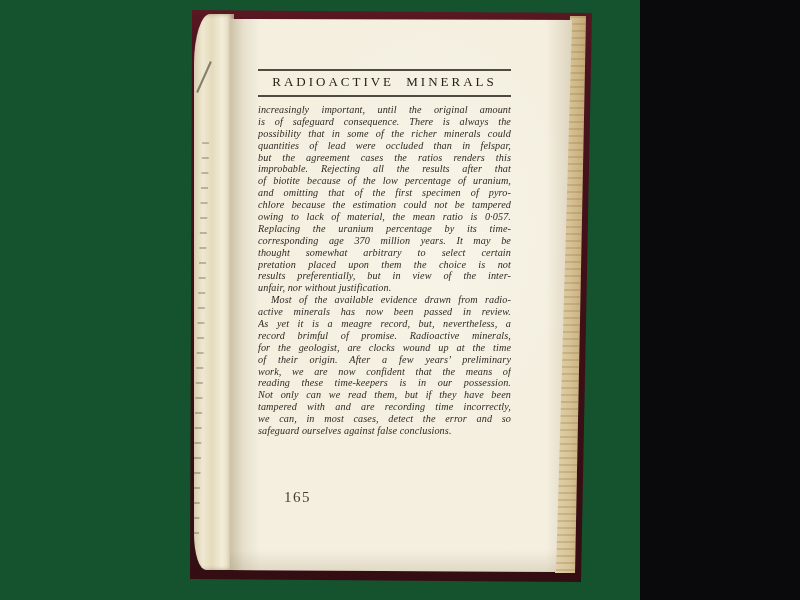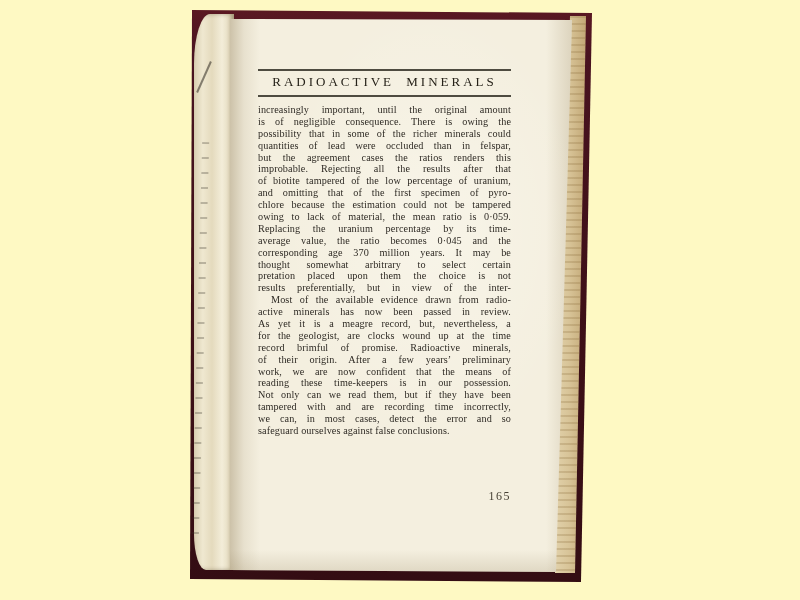--- a/index.html
+++ b/index.html
@@ -2,21 +2,21 @@
 <html><head>
 <meta charset="utf-8">
 <style>
   html, body {
     margin: 0; padding: 0;
     width: 800px; height: 600px;
     background: #0a090c;
     overflow: hidden;
     font-family: "Liberation Serif", serif;
   }
-  .stage { position: relative; width: 800px; height: 600px; background: #fef9c3; }
+  .stage { position: relative; width: 640px; height: 600px; background: #14532d; }
 
   
   .cover {
     position: absolute; left: 190px; top: 10px; width: 402px; height: 572px;
     background: linear-gradient(180deg, #5a1822 0%, #491320 8%, #3f1018 50%, #340d13 100%);
     clip-path: polygon(2px 0, 402px 3px, 391px 572px, 0 569px);
   }
 
   
   .right-edges {
@@ -71,33 +71,34 @@
   .running-header {
     position: absolute; left: 28px; top: 55px; width: 253px; height: 18px;
     text-align: center; font-size: 13px; letter-spacing: 3px; word-spacing: 6px;
     color: #262219; white-space: nowrap;
   }
 
   .text-block {
     position: absolute; left: 28px; top: 85px; width: 253px;
     font-size: 10.2px; line-height: 11.9px; color: #2e2a24;
     letter-spacing: 0.1px;
+    font-style: italic;
   }
   .paragraph { margin: 0; }
   .text-line {
     height: 11.9px; overflow: hidden; white-space: nowrap;
     text-align: justify; text-align-last: justify;
   }
   .text-line.last { text-align-last: left; }
   .text-line.indent { text-indent: 13px; }
 
   .page-number {
     position: absolute; left: 28px; top: 470px; width: 253px;
-    text-align: right; padding-left: 26px; box-sizing: border-box;
-    font-size: 12px; letter-spacing: 1.5px; color: #453f33;
+    text-align: left; padding-left: 26px; box-sizing: border-box;
+    font-size: 15px; letter-spacing: 1.5px; color: #453f33;
   }
 </style>
 </head>
 <body>
 
 <div class="stage">
 
   <div class="cover"></div>
 
   <div class="right-edges"></div>
@@ -108,42 +109,42 @@
   </div>
 
   <div class="page">
     <div class="rule rule-top"></div>
     <div class="running-header">RADIOACTIVE MINERALS</div>
     <div class="rule rule-bottom"></div>
 
     <div class="text-block">
         <div class="paragraph">
           <div class="text-line">increasingly important, until the original amount</div>
-          <div class="text-line">is of negligible consequence.  There is owing the</div>
+          <div class="text-line">is of safeguard consequence.  There is always the</div>
           <div class="text-line">possibility that in some of the richer minerals could</div>
           <div class="text-line">quantities of lead were occluded than in felspar,</div>
           <div class="text-line">but the agreement cases the ratios renders this</div>
           <div class="text-line">improbable.  Rejecting all the results after that</div>
-          <div class="text-line">of biotite tampered of the low percentage of uranium,</div>
+          <div class="text-line">of biotite because of the low percentage of uranium,</div>
           <div class="text-line">and omitting that of the first specimen of pyro-</div>
           <div class="text-line">chlore because the estimation could not be tampered</div>
-          <div class="text-line">owing to lack of material, the mean ratio is 0·059.</div>
+          <div class="text-line">owing to lack of material, the mean ratio is 0·057.</div>
           <div class="text-line">Replacing the uranium percentage by its time-</div>
-          <div class="text-line">average value, the ratio becomes 0·045 and the</div>
           <div class="text-line">corresponding age 370 million years.  It may be</div>
           <div class="text-line">thought somewhat arbitrary to select certain</div>
           <div class="text-line">pretation placed upon them the choice is not</div>
           <div class="text-line">results preferentially, but in view of the inter-</div>
+          <div class="text-line last">unfair, nor without justification.</div>
         </div>
         <div class="paragraph">
           <div class="text-line indent">Most of the available evidence drawn from radio-</div>
           <div class="text-line">active minerals has now been passed in review.</div>
           <div class="text-line">As yet it is a meagre record, but, nevertheless, a</div>
+          <div class="text-line">record brimful of promise.  Radioactive minerals,</div>
           <div class="text-line">for the geologist, are clocks wound up at the time</div>
-          <div class="text-line">record brimful of promise.  Radioactive minerals,</div>
           <div class="text-line">of their origin.  After a few years’ preliminary</div>
           <div class="text-line">work, we are now confident that the means of</div>
           <div class="text-line">reading these time-keepers is in our possession.</div>
           <div class="text-line">Not only can we read them, but if they have been</div>
           <div class="text-line">tampered with and are recording time incorrectly,</div>
           <div class="text-line">we can, in most cases, detect the error and so</div>
           <div class="text-line last">safeguard ourselves against false conclusions.</div>
         </div>
       </div>
 

